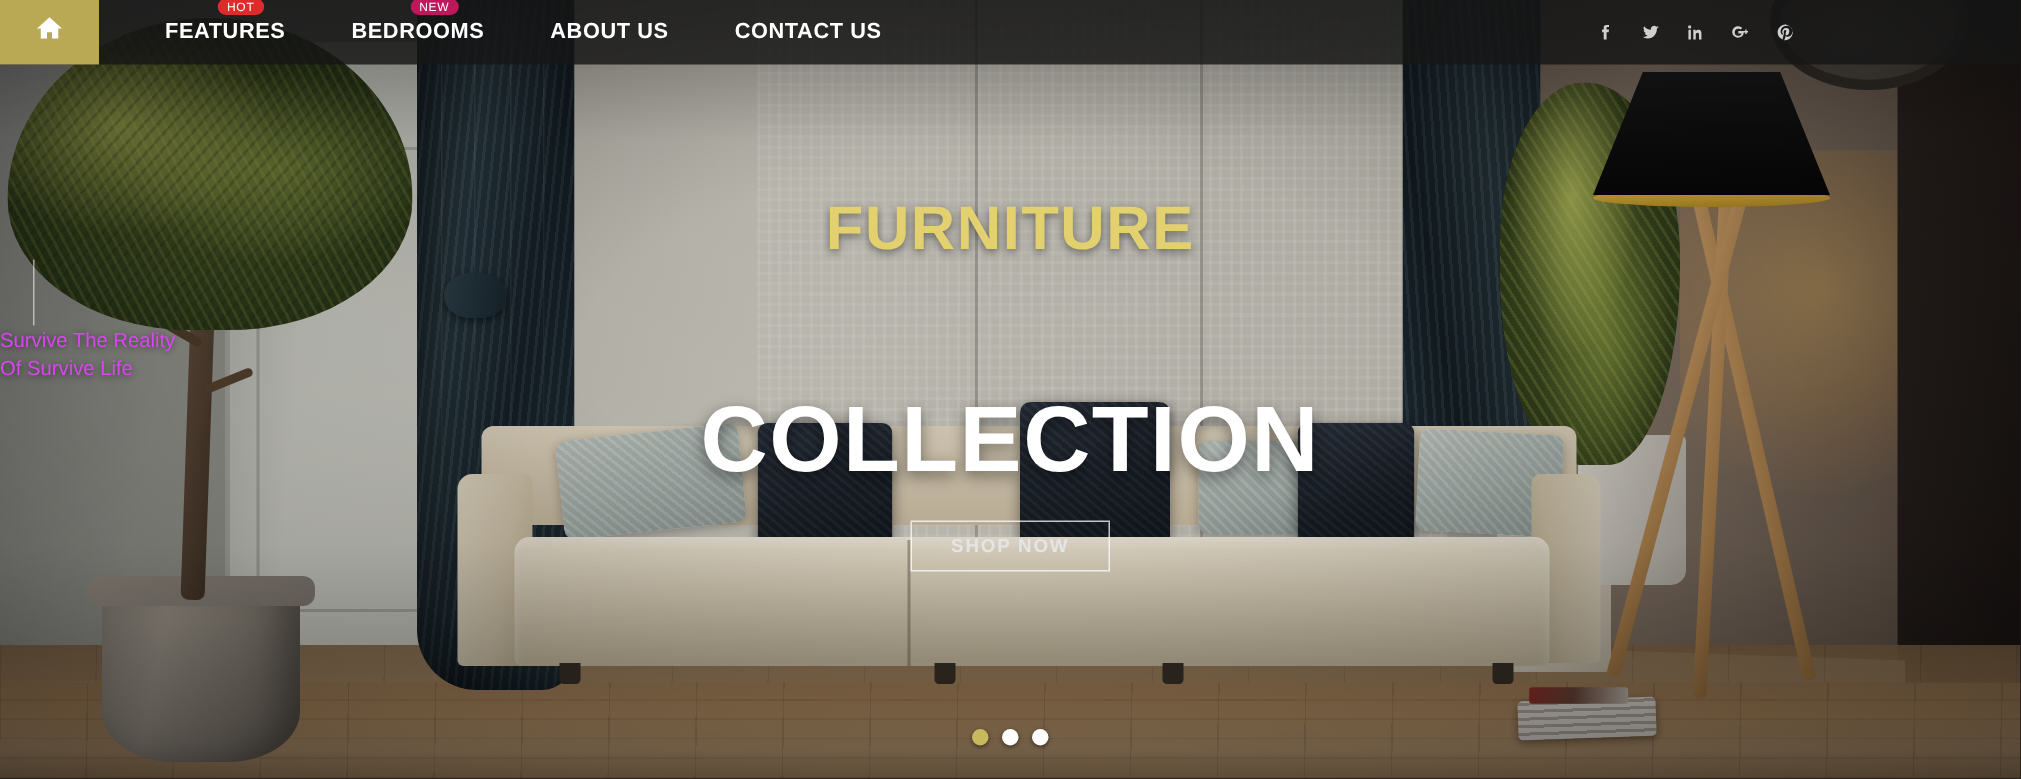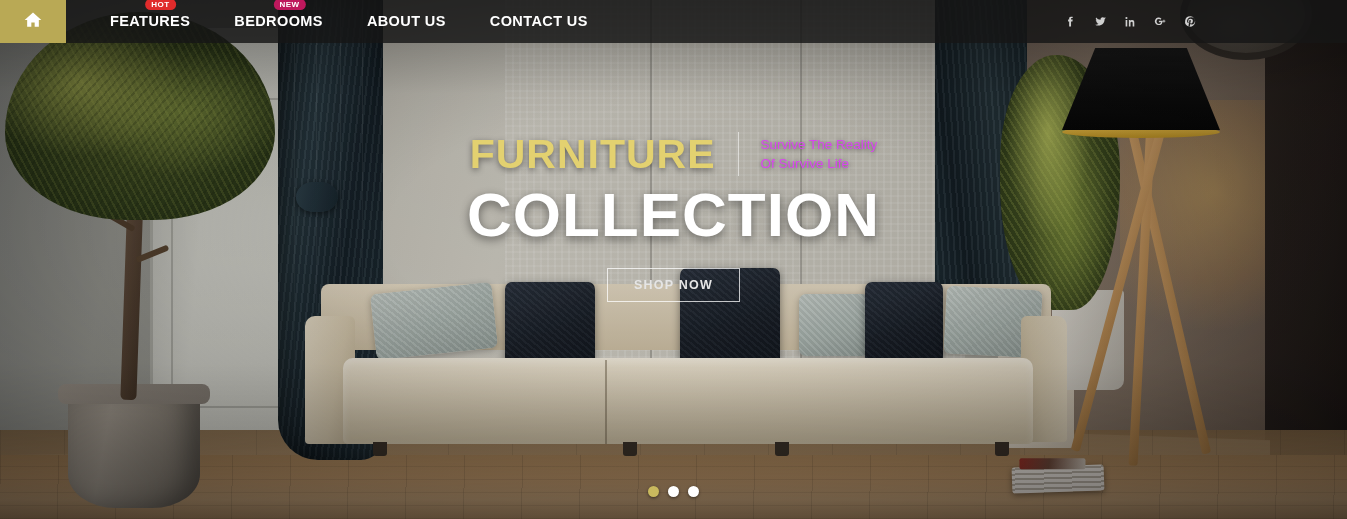--- a/index.html
+++ b/index.html
@@ -312,21 +312,21 @@
     line-height:43px;
     white-space:nowrap;
     cursor:pointer;
     text-transform:uppercase;
   }
   .badge{
     position:absolute;
     top:-1px; left:50%;
     transform:translateX(-16%);
     font-size:8px;
-    font-weight:bold;
+    font-weight:normal;
     color:#fff;
     padding:1.5px 6px 1.5px 6px;
     border-radius:9px;
     letter-spacing:.5px;
     line-height:1;
   }
   .badge.hot{ background:#e02b2b; }
   .badge.new{ background:#be185d; }
 
   .social{
@@ -341,21 +341,21 @@
   }
   .social-link svg{ width:13px; height:13px; fill:#cfcfcf; }
 
   
   .hero{
     position:absolute; left:0; top:132px; width:1347px;
     z-index:30;
     text-align:center;
   }
   .hero-row1{
-    display:flex; align-items:center; justify-content:center; gap:0;
+    display:flex; justify-content:center; gap:0;flex-direction:column;
   }
   .hero-title1{
     font-size:41px; font-weight:bold; letter-spacing:1px;
     color:#e3d170;
     text-shadow:0 2px 6px rgba(0,0,0,.45);
     line-height:1;
   }
   .hero-divider{
     width:1px; height:44px;
     background:rgba(255,255,255,.55);

